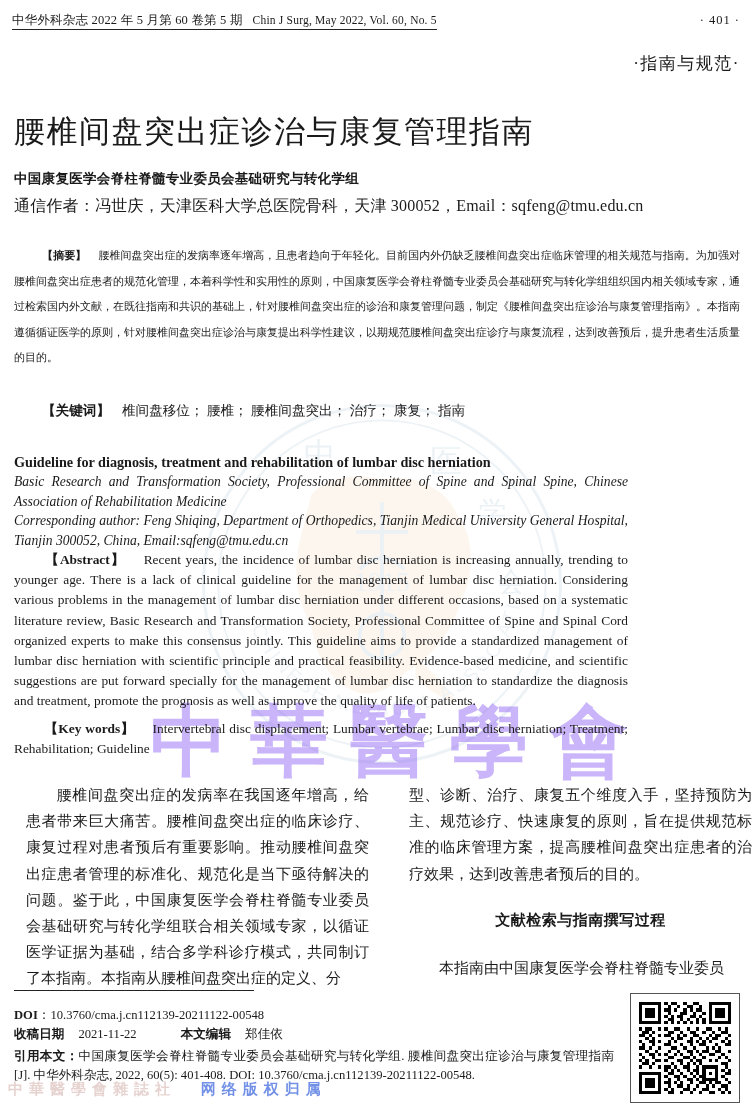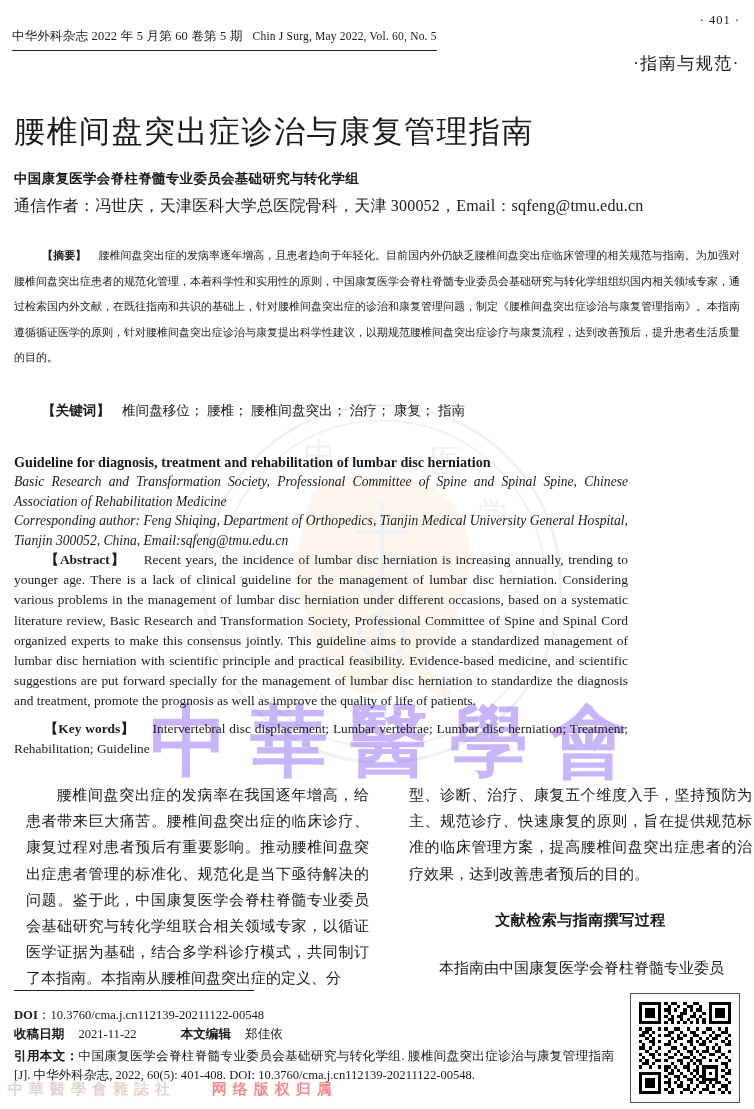--- a/index.html
+++ b/index.html
@@ -56,38 +56,36 @@
     position: absolute;
     left: 8px;
     top: 1080px;
     font-size: 15px;
     letter-spacing: 6px;
     color: #d7b9b4;
     opacity: 0.62;
     white-space: nowrap;
     font-weight: 700;
   }
-  .wm-bottom .wm-b2 { color: #ef4444; margin-left: 26px; }
+  .wm-bottom .wm-b2 { color: #1d4ed8; margin-left: 15px; }
 
   
   .runhead {
     position: absolute;
     left: 0; right: 0; top: 12px;
     height: 24px;
     z-index: 2;
   }
   .runhead-left {
     position: absolute;
     left: 12px; top: 0;
     font-size: 12.5px;
     white-space: nowrap;
     border-bottom: 1.1px solid #222;
-    padding-bottom: 5px;
     letter-spacing: 0.2px;
-    margin-top: 16px;
   }
   .runhead-left .rh-en { font-size: 11.5px; margin-left: 10px; }
   .runhead-right {
     position: absolute;
     right: 14px; top: 1px;
     font-size: 12.5px;
     letter-spacing: 1px;
     white-space: nowrap;
   }
 

